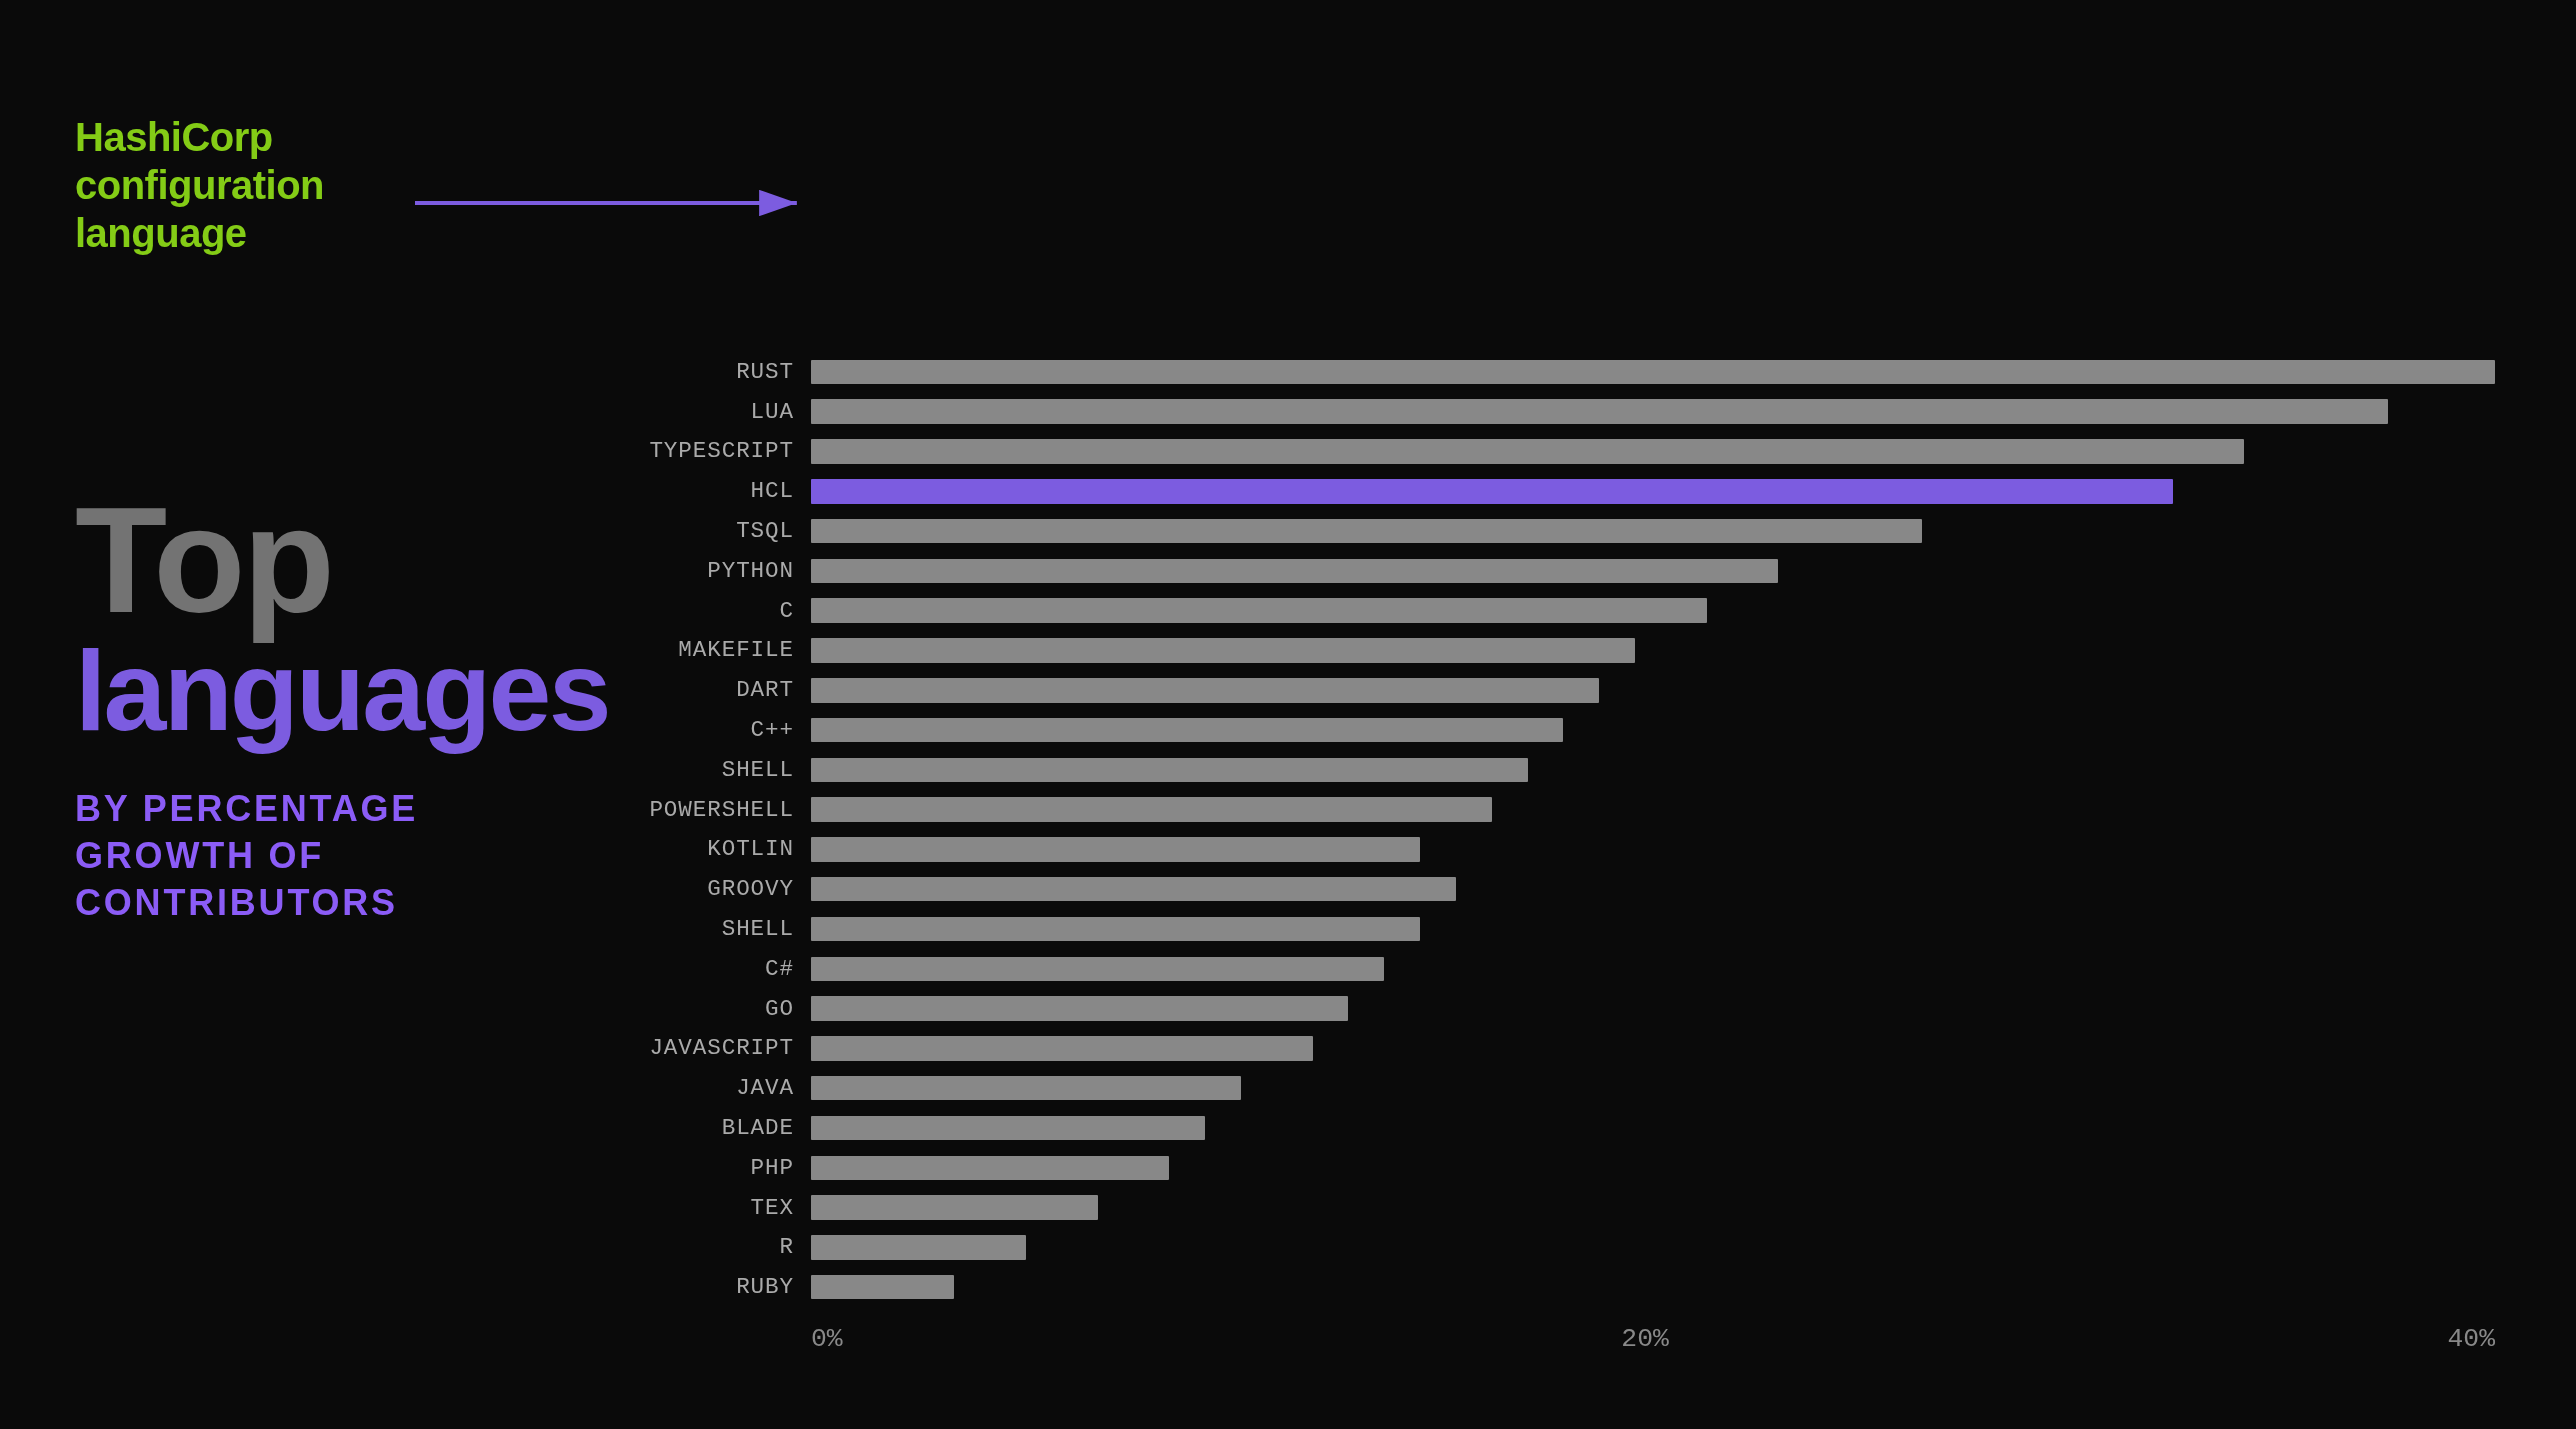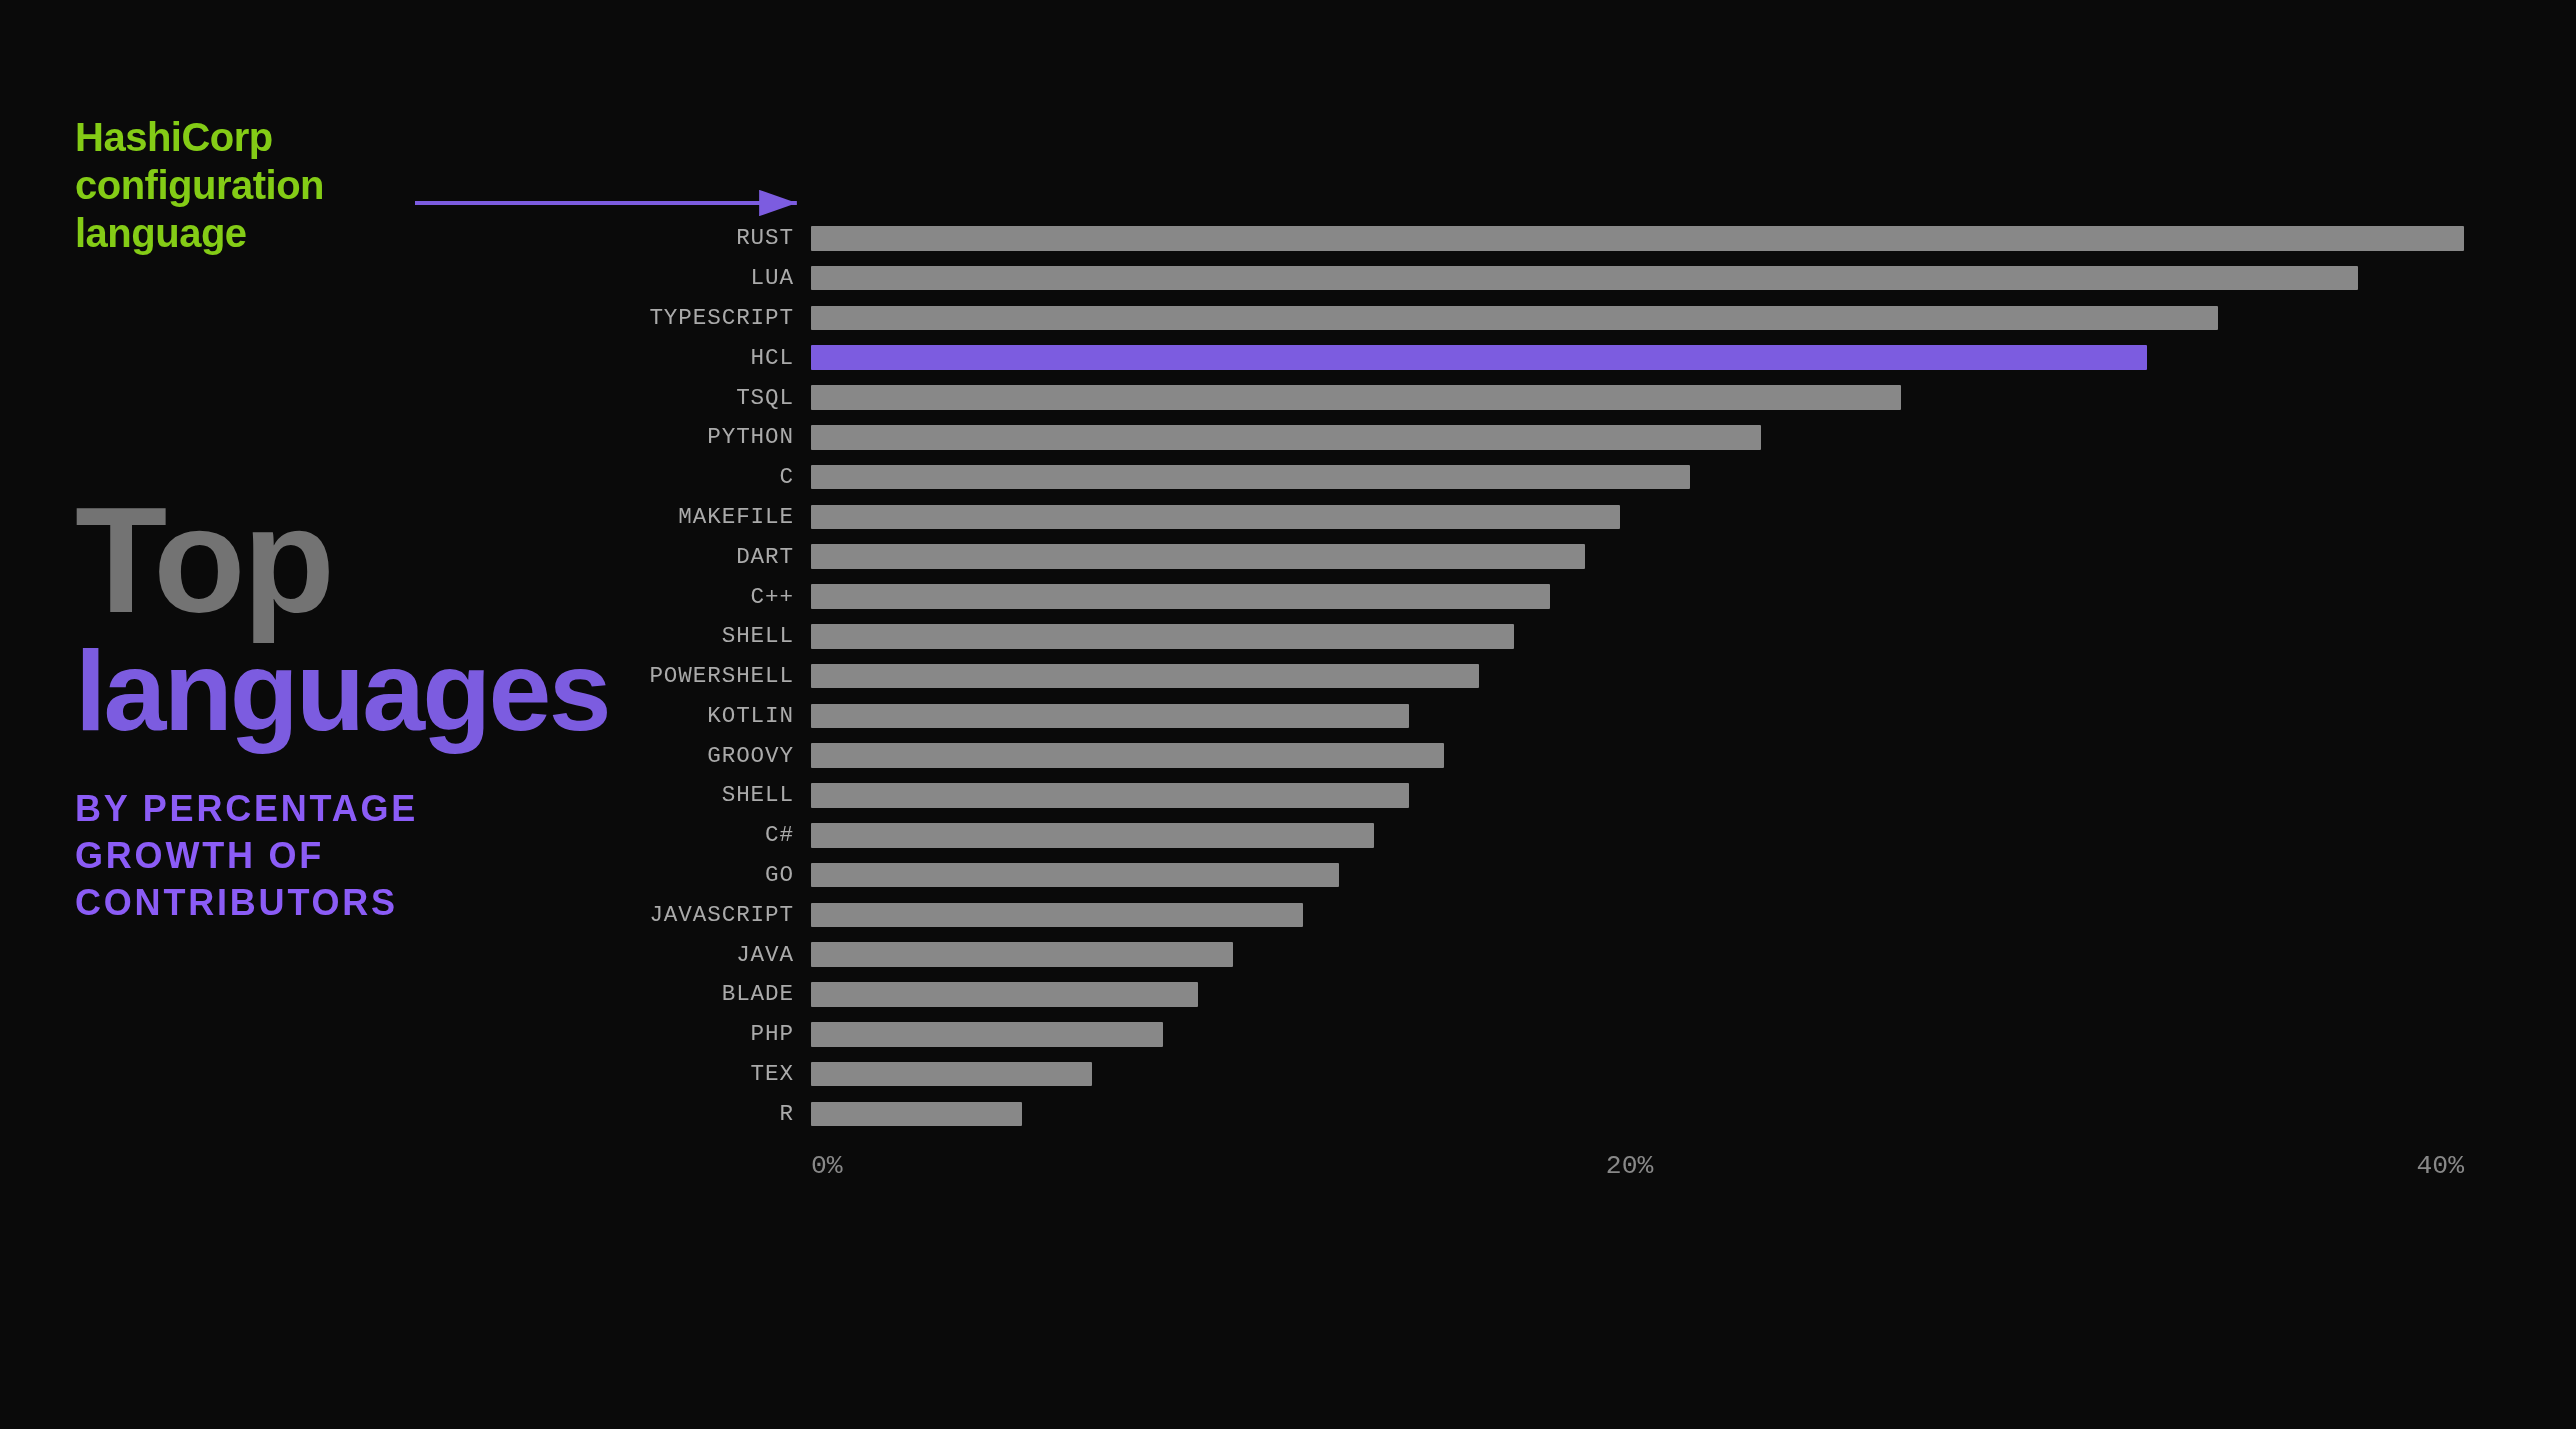--- a/index.html
+++ b/index.html
@@ -78,22 +78,22 @@
     .arrow-svg {
       width: 100%;
       height: 100%;
     }
 
     .chart-area {
       flex: 1;
       height: 100%;
       display: flex;
       flex-direction: column;
-      justify-content: center;
-      padding: 47px 112px 75px 19px;
+      justify-content: flex-end;
+      padding: 47px 81px 75px 19px;
     }
 
     .chart-inner {
       display: flex;
       flex-direction: column;
       gap: 0px;
       width: 100%;
     }
 
     .bar-row {
@@ -318,20 +318,26 @@
         <div class="bar-track">
           <div class="bar-fill normal" style="width: 17.0213%;"></div>
         </div>
       </div>
       <div class="bar-row">
         <div class="bar-label">R</div>
         <div class="bar-track">
           <div class="bar-fill normal" style="width: 12.766%;"></div>
         </div>
       </div>
+      <div class="bar-row">
+        <div class="bar-label">RUBY</div>
+        <div class="bar-track">
+          <div class="bar-fill normal" style="width: 8.51064%;"></div>
+        </div>
+      </div>
     </div>
   <div class="x-axis">
     <div class="x-axis-labels" id="x-axis-labels">
     <span class="x-label">0%</span>
         <span class="x-label">20%</span>
         <span class="x-label">40%</span>
       </div>
   </div>
 </div>
 

